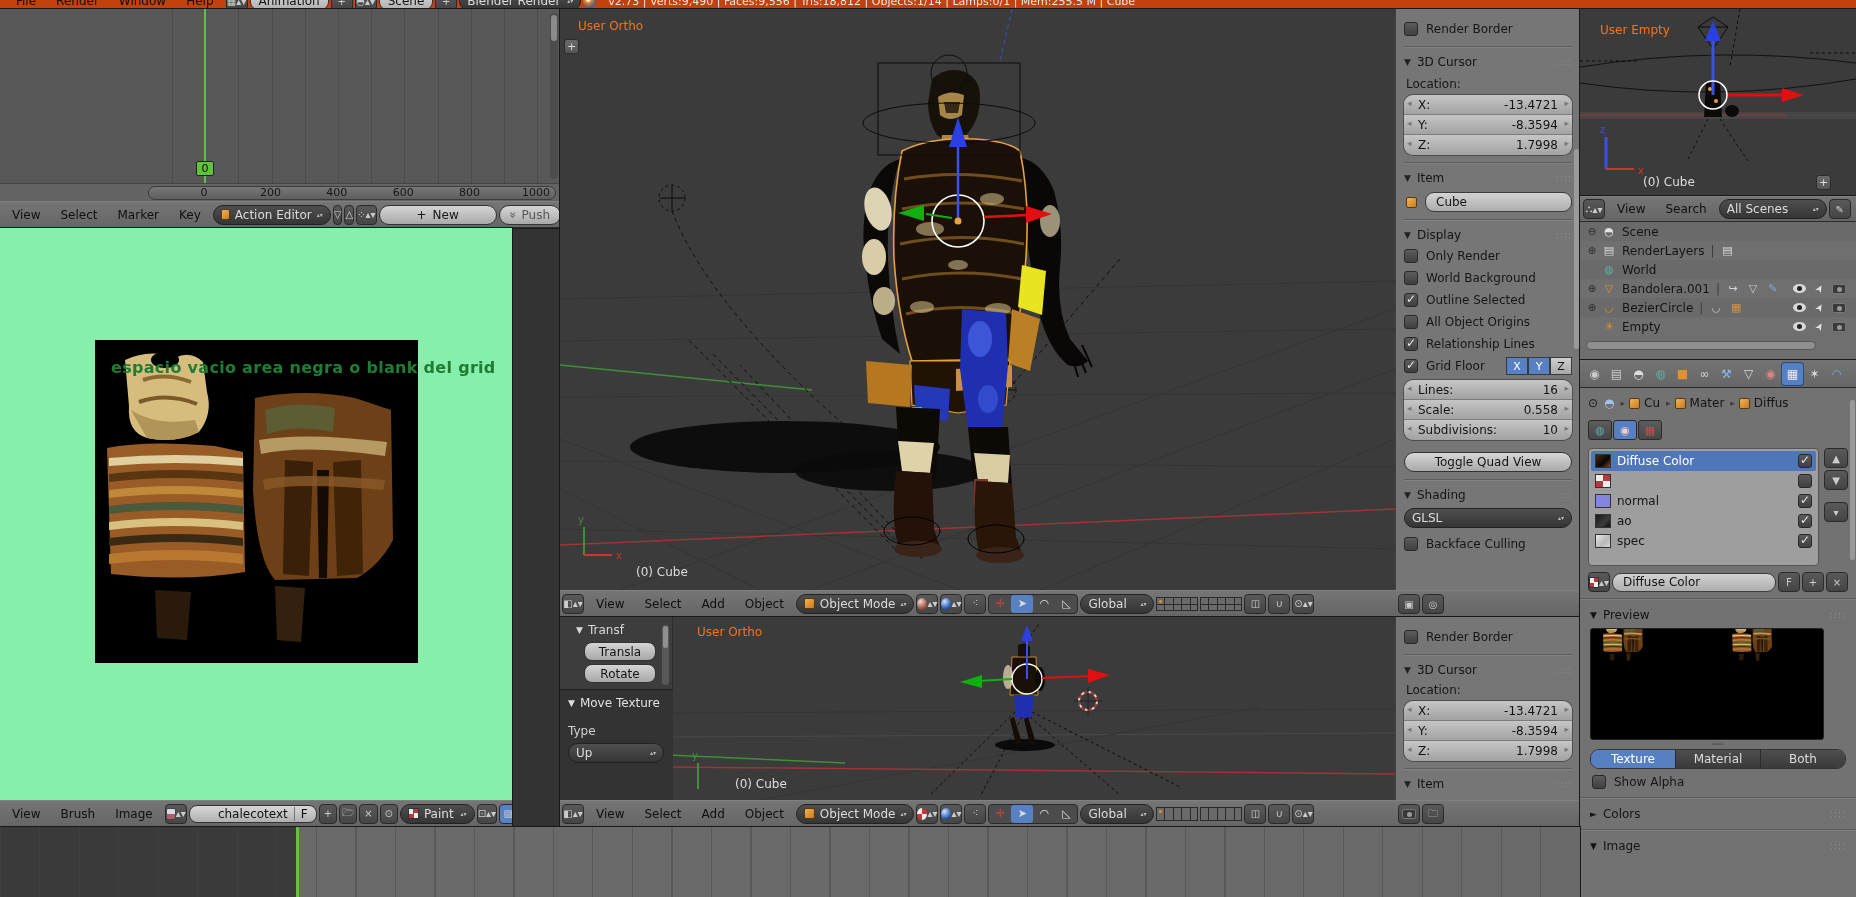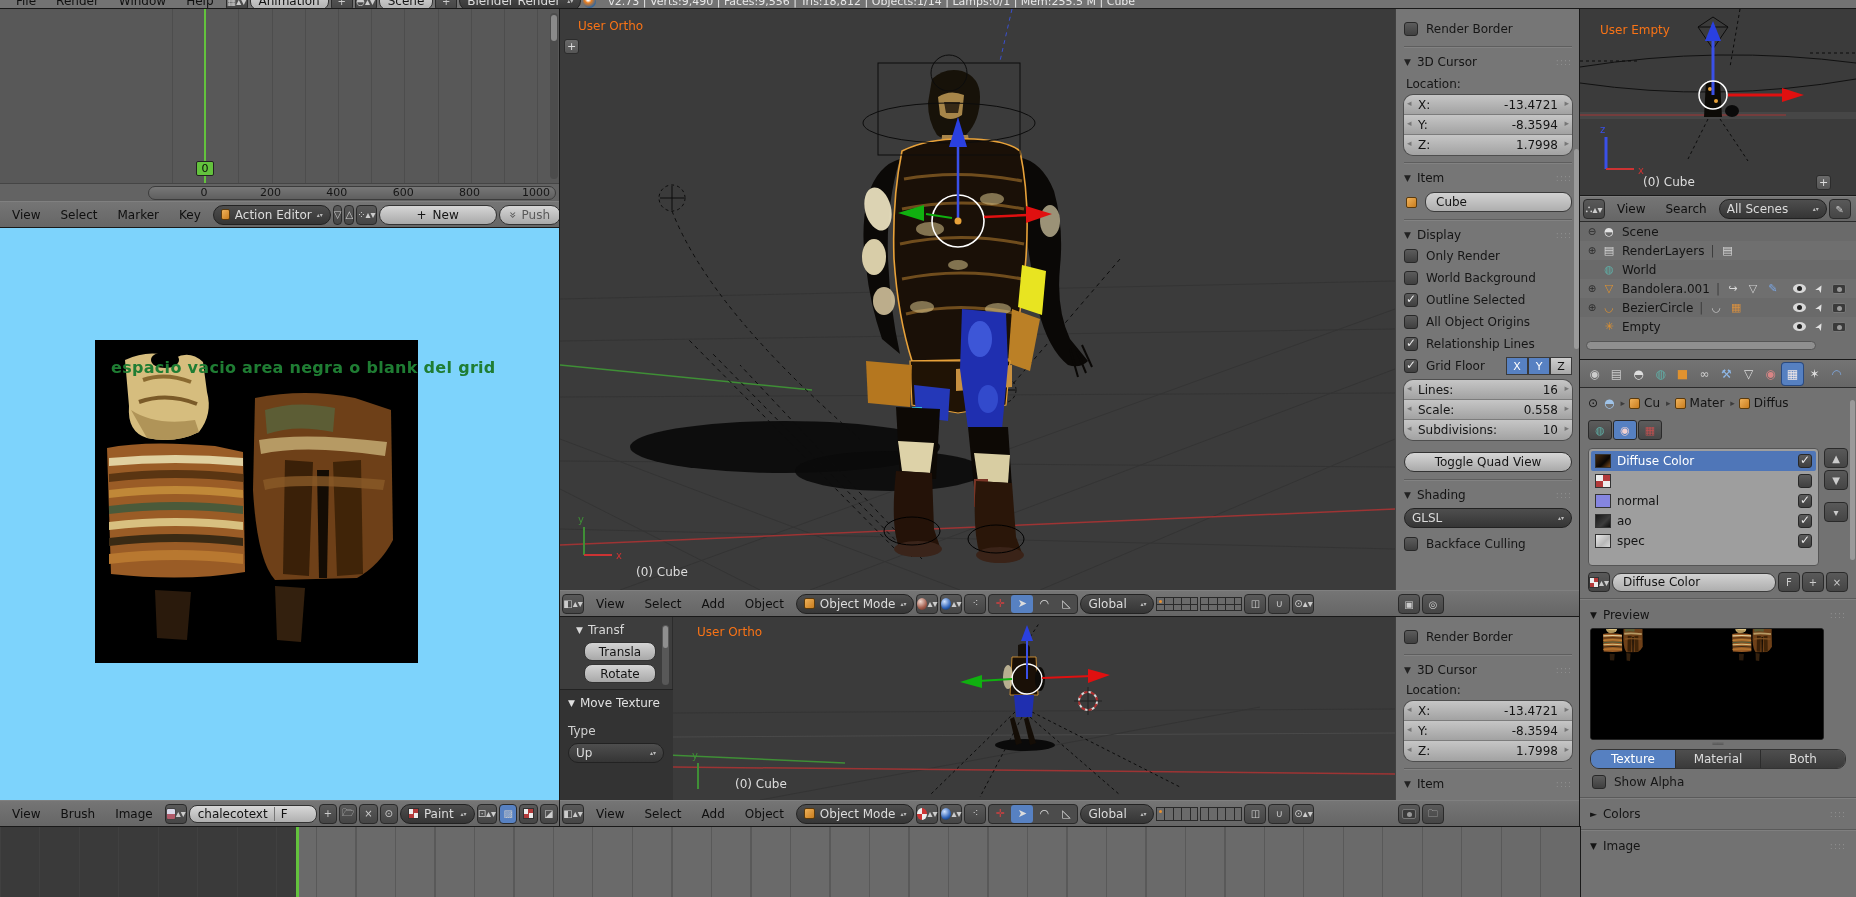--- a/index.html
+++ b/index.html
@@ -46,21 +46,21 @@
   .eyeicon::after { content:""; position:absolute; left:4px; top:2px; width:5px; height:5px; border-radius:50%; background:#222; }
   .cursoricon { color:#e2e2e2; font-size:10px; transform:rotate(-60deg); display:inline-block; }
   .camicon { width:14px; height:10px; background:#3a3a3a; border:1px solid #777; border-radius:2px; position:relative; display:inline-block; }
   .camicon::after { content:""; position:absolute; left:4px; top:2px; width:5px; height:5px; border-radius:50%; background:#999; }
   .layergrid { width:42px; height:14px; border:1px solid #2a2a2a; background:
     repeating-linear-gradient(90deg,transparent 0 7.4px,#2a2a2a 7.4px 8.4px),
     linear-gradient(transparent 0 6.5px,#2a2a2a 6.5px 7.5px,transparent 7.5px), #6a6a6a; position:relative; }
   .layergrid.first::after { content:""; position:absolute; left:2px; top:2px; width:3px; height:3px; border-radius:50%; background:#e89030; }
 
   
-  #topbar { left:0; top:0; width:1856px; height:9px; background:#737373; }
+  #topbar { left:0; top:0; width:1856px; height:9px; background:#c2410c; }
   #topbar .inner { display:flex; align-items:center; gap:2px; height:22px; transform:translateY(-10px); padding:0 6px; }
   #topbar .stats { color:#e8e8e8; font-size:11px; margin-left:10px; white-space:nowrap; }
   .blenderlogo { width:13px; height:13px; border-radius:50%; background:radial-gradient(circle at 40% 35%,#fff 10%,#e87d1e 30%,#1f63a8 75%); flex:none; }
   .namecapsule { background:linear-gradient(#d8d8d8,#b0b0b0); border:1px solid #333; border-radius:8px; color:#111;
     height:18px; display:inline-flex; align-items:center; padding:0 8px; gap:6px; }
 
   
   #dopesheet { left:0; top:9px; width:560px; height:219px; background:#585858; }
   #ds-grid { position:absolute; left:150px; top:0; width:398px; height:174px;
     background:repeating-linear-gradient(90deg,rgba(0,0,0,.13) 0 1px,transparent 1px 33.2px); background-position-x:22px; }
@@ -69,21 +69,21 @@
     border:1px solid #222; border-radius:2px; color:#0a0a0a; font-size:11px; display:flex; align-items:center; justify-content:center; }
   #ds-ruler { position:absolute; left:0; top:174px; width:560px; height:18px; background:#636363; border-top:1px solid #454545; }
   #ds-ruler .capsule { position:absolute; left:148px; top:2px; width:408px; height:14px; background:linear-gradient(#777,#5f5f5f);
     border:1px solid #3c3c3c; border-radius:7px; }
   #ds-ruler .tick { position:absolute; top:2px; transform:translateX(-50%); color:#151515; font-size:11px; }
   #ds-scroll { position:absolute; right:2px; top:4px; width:8px; height:166px; background:#4c4c4c; border-radius:4px; }
   #ds-scroll::after { content:""; position:absolute; left:1px; top:2px; width:6px; height:26px; border-radius:3px; background:#8a8a8a; }
   #dopesheet .hdr { position:absolute; left:0; top:192px; width:560px; height:27px; gap:2px; padding:0 2px; }
 
   
-  #uv { left:0; top:228px; width:560px; height:599px; background:#7dd3fc; }
+  #uv { left:0; top:228px; width:512px; height:599px; background:#86efac; }
   #uv-image { position:absolute; left:95px; top:112px; width:323px; height:323px; background:#000; }
   #uv .hdr { position:absolute; left:0; top:572px; width:560px; height:27px; gap:2px; padding:0 2px; }
   #uv-ann { position:absolute; left:111px; top:130px; font-size:16px; font-weight:bold; color:var(--annotation-dark,#1f7d33); white-space:nowrap; letter-spacing:.3px; }
 
   
   .vp-canvas { position:absolute; background:#3b3b3b; }
   .vp-label { position:absolute; color:#f97316; font-size:12px; }
   .obj-label { position:absolute; color:#dedede; font-size:12px; }
   #area-vt { left:560px; top:9px; width:1020px; height:608px; background:#3b3b3b; }
   #area-vt .hdr { position:absolute; left:0; top:581px; width:1020px; height:27px; gap:2px; padding:0 2px; }
@@ -269,21 +269,21 @@
       <span style="display:flex">
 
       <span class="menu">View</span>
           <span class="menu">Brush</span>
           <span class="menu">Image</span>
         </span>
       <span class="iconbtn">
           <span class="imgicon"></span>
           <span class="updown">▴▾</span>
         </span>
-      <span class="namecapsule" style="min-width:128px;justify-content:flex-start">
+      <span class="namecapsule" style="min-width:128px;justify-content:flex-end">
         <span>chalecotext</span>
           <span style="border-left:1px solid #777;padding-left:6px">F</span>
       </span>
       <span class="iconbtn">+</span>
       <span class="iconbtn">🗁</span>
       <span class="iconbtn">×</span>
       <span class="iconbtn">⊙</span>
       <span class="dd">
         <span class="checkericon"></span>
         <span>Paint</span>

